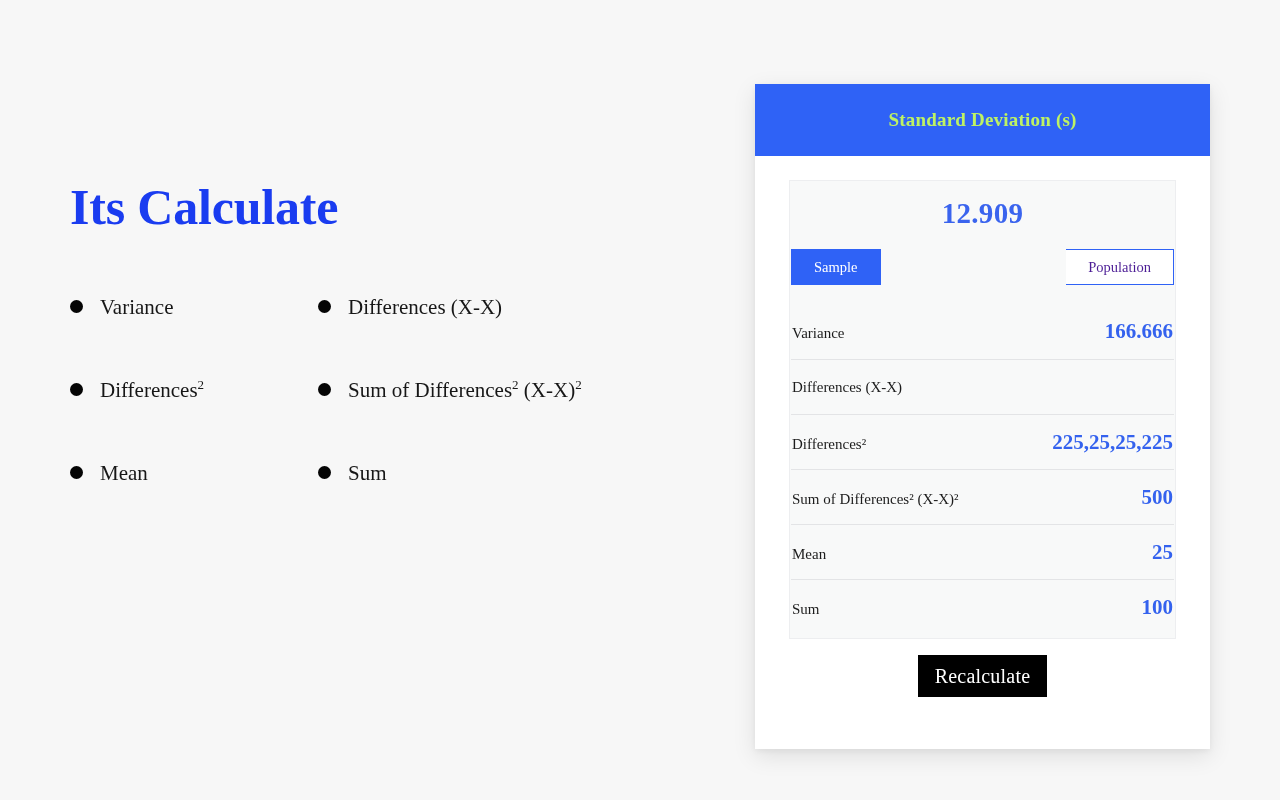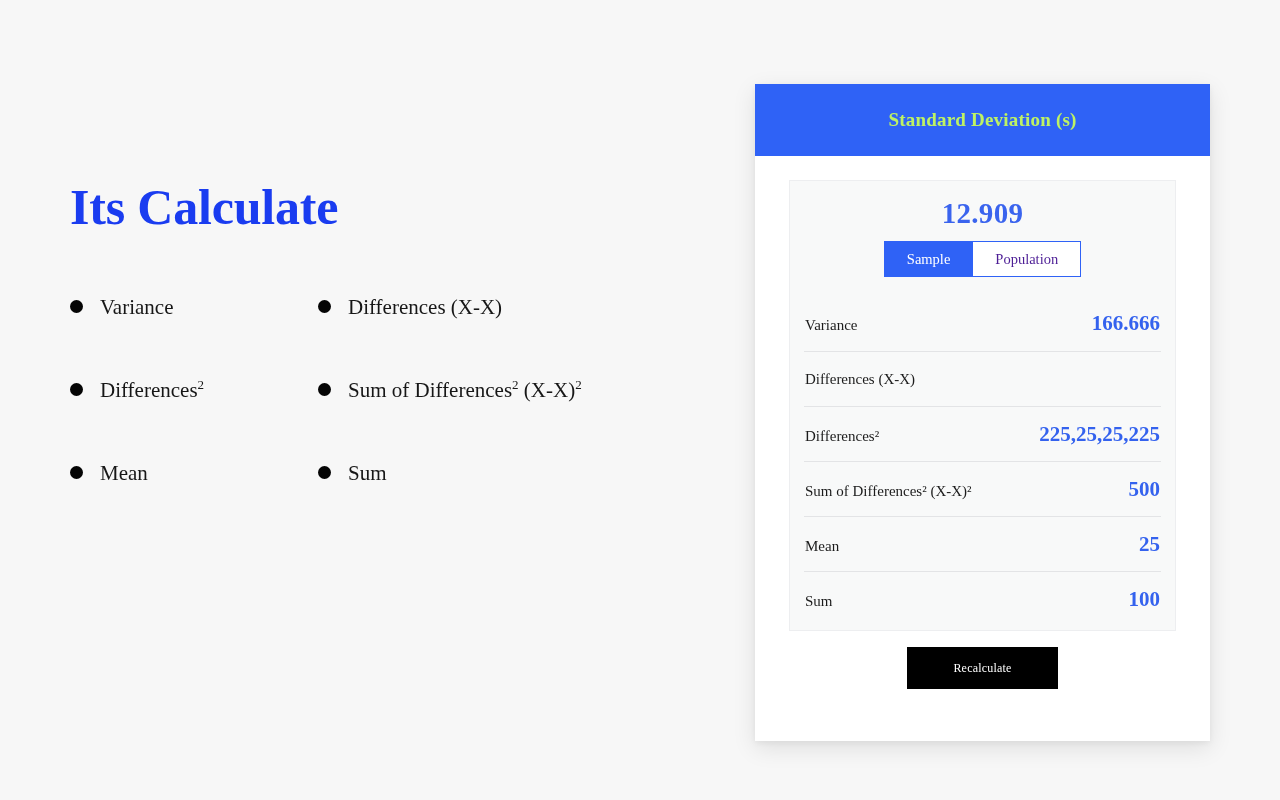--- a/index.html
+++ b/index.html
@@ -87,35 +87,35 @@
     font-size: 19px;
     font-weight: bold;
     letter-spacing: 0.2px;
   }
   .card-body {
     padding: 24px 34px 0 34px;
   }
   .stats-panel {
     background: #f8f9f9;
     border: 1px solid #edeef0;
-    padding: 0 14px;
+    padding: 0 1px;
   }
   .result-value {
     text-align: center;
     color: #3a64ee;
     font-size: 29px;
     font-weight: bold;
     padding-top: 16px;
     letter-spacing: 0.3px;
   }
 
   .mode-toggle {
     display: flex;
-    justify-content: center;
-    margin-top: 11px;
+    justify-content: space-between;
+    margin-top: 19px;
     margin-bottom: 19px;
   }
   .toggle-btn {
     font-family: "Liberation Serif", "DejaVu Serif", serif;
     font-size: 14.5px;
     border: 1px solid #2f62f6;
     padding: 0 22px;
     height: 36px;
     line-height: 34px;
     cursor: pointer;
@@ -157,22 +157,22 @@
     display: flex;
     justify-content: center;
     padding: 16px 0 52px 0;
     background: #ffffff;
   }
   .recalculate-btn {
     font-family: "Liberation Serif", "DejaVu Serif", serif;
     background: #000000;
     color: #ffffff;
     border: none;
-    font-size: 12px;
-    width: 151px;
+    font-size: 20px;
+    width: 129px;
     height: 42px;
     cursor: pointer;
     letter-spacing: 0.2px;
   }
 </style>
 </head>
 <body>
 
 <div class="left-panel">
   <h1 class="page-title">Its Calculate</h1>

